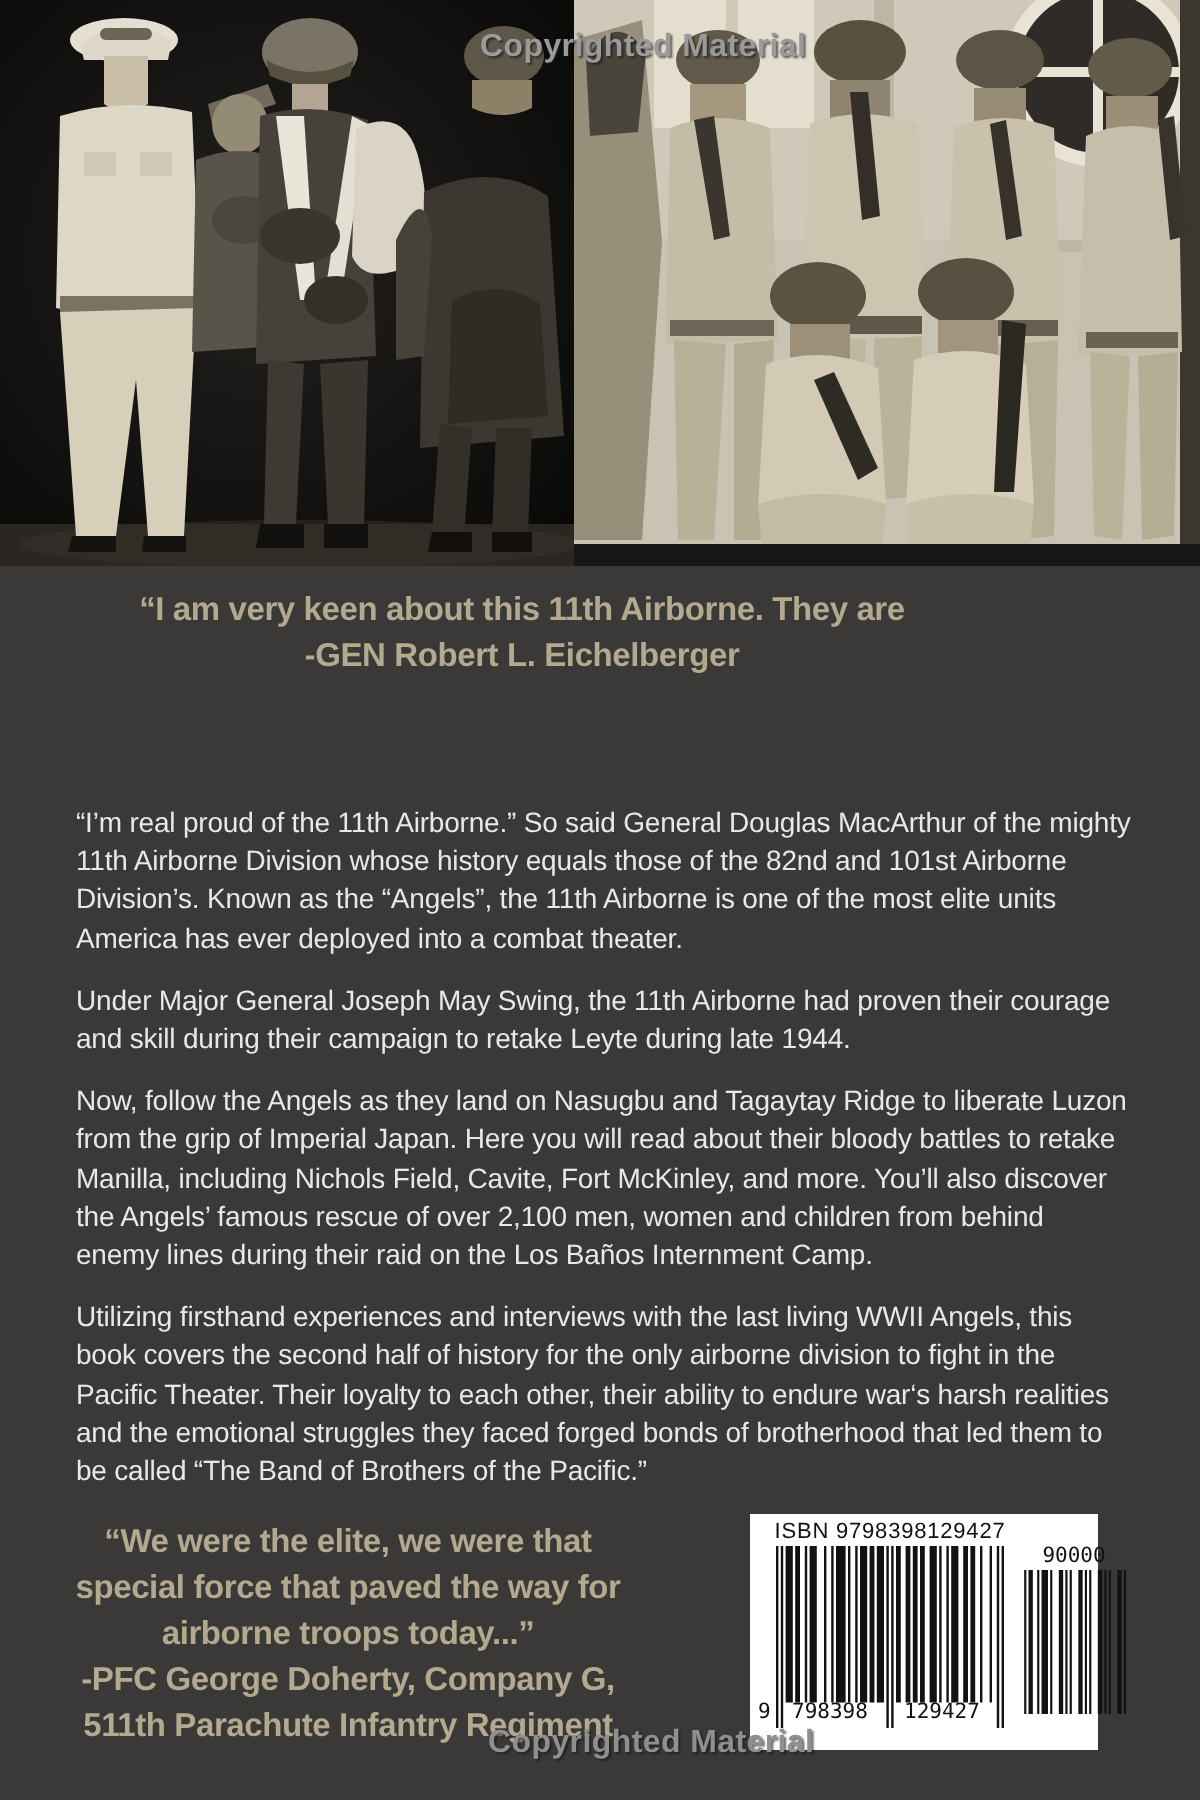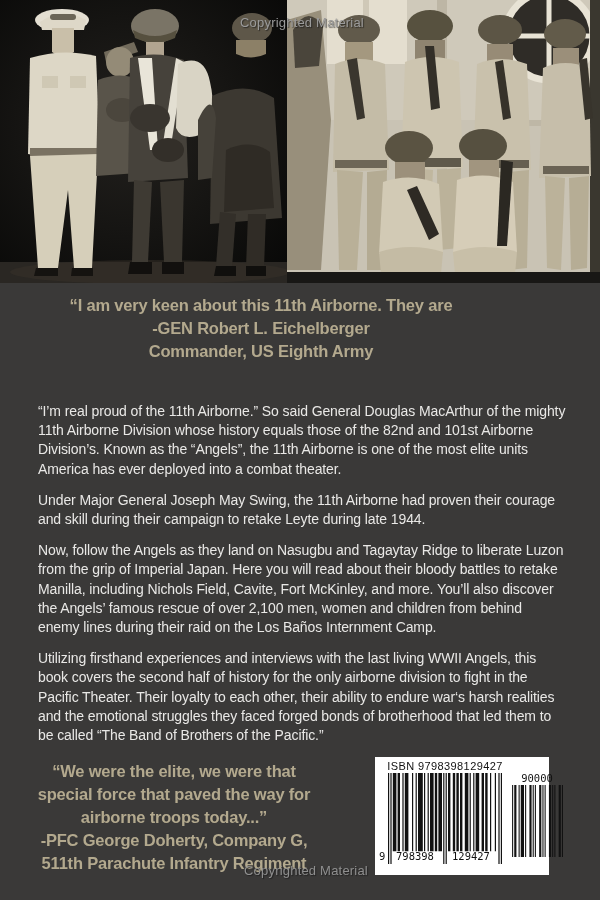--- a/index.html
+++ b/index.html
@@ -5,21 +5,21 @@
   html,body { margin:0; padding:0; background:#1c1c1c; }
   .cover {
     position:relative; width:600px; height:900px; margin:0 auto;
     background:#3a3938; overflow:hidden;
     font-family:"Liberation Sans", sans-serif;
   }
   .photos { position:absolute; top:0; left:0; width:600px; height:283px; display:flex; }
   .photos svg { display:block; }
 
   .watermark {
-    position:absolute; font-size:13px; font-weight:normal; color:#9a9a9a;
+    position:absolute; font-size:16px; font-weight:bold; color:#9a9a9a;
     text-shadow:1px 1px 1px rgba(20,20,20,.6); letter-spacing:.2px; z-index:5;
   }
   .watermark.top { left:240px; top:15px; }
   .watermark.bottom { left:244px; top:863px; color:#8f8f8f; }
 
   .top-quote {
     position:absolute; top:294px; left:0; width:522px; text-align:center;
     color:#b3a98e; font-size:16.5px; font-weight:bold; line-height:23px;
     letter-spacing:-0.2px;
   }
@@ -203,21 +203,20 @@
       <rect y="272" width="313" height="11" fill="#181715"></rect>
     </svg>
   </div>
 
   <div class="watermark top">Copyrighted Material</div>
   <div class="watermark bottom">Copyrighted Material</div>
 
   <div class="top-quote">
     <div>“I am very keen about this 11th Airborne. They are</div>
     <div>-GEN Robert L. Eichelberger</div>
-    <div>Commander, US Eighth Army</div>
   </div>
 
   <div class="body-text">
     <p>“I’m real proud of the 11th Airborne.” So said General Douglas MacArthur of the mighty 11th Airborne Division whose history equals those of the 82nd and 101st Airborne Division’s. Known as the “Angels”, the 11th Airborne is one of the most elite units America has ever deployed into a combat theater.</p>
     <p>Under Major General Joseph May Swing, the 11th Airborne had proven their courage and skill during their campaign to retake Leyte during late 1944.</p>
     <p>Now, follow the Angels as they land on Nasugbu and Tagaytay Ridge to liberate Luzon from the grip of Imperial Japan. Here you will read about their bloody battles to retake Manilla, including Nichols Field, Cavite, Fort McKinley, and more. You’ll also discover the Angels’ famous rescue of over 2,100 men, women and children from behind enemy lines during their raid on the Los Baños Internment Camp.</p>
     <p>Utilizing firsthand experiences and interviews with the last living WWII Angels, this book covers the second half of history for the only airborne division to fight in the Pacific Theater. Their loyalty to each other, their ability to endure war‘s harsh realities and the emotional struggles they faced forged bonds of brotherhood that led them to be called “The Band of Brothers of the Pacific.”</p>
   </div>
 
   <div class="bottom-quote">

